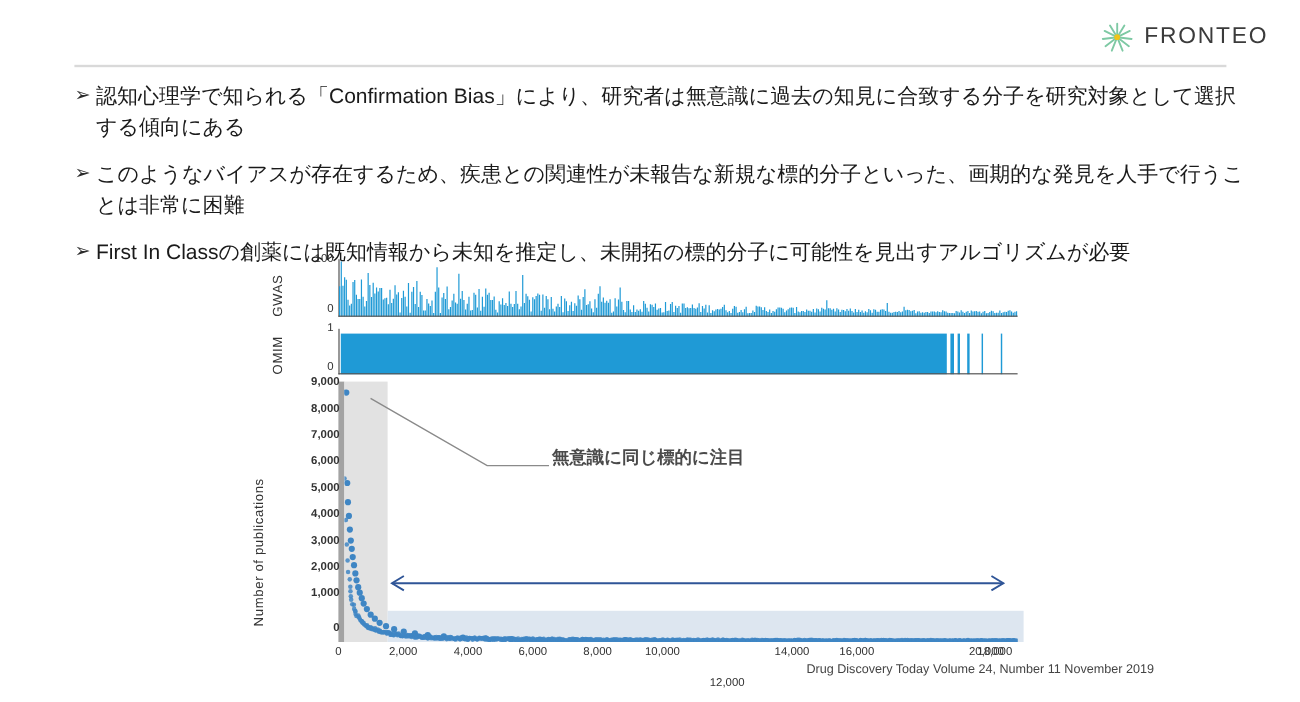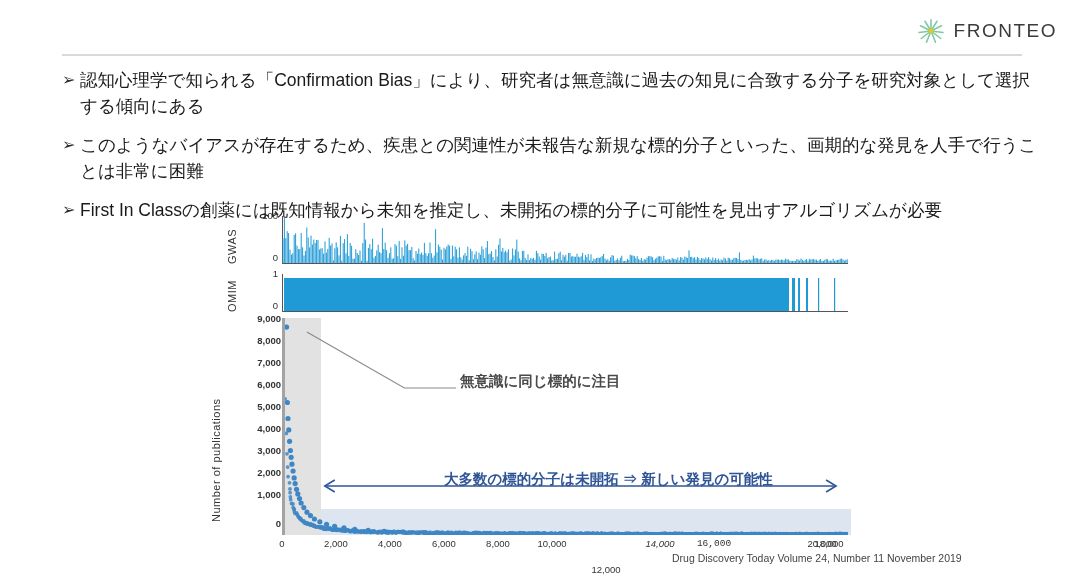--- a/index.html
+++ b/index.html
@@ -96,21 +96,21 @@
   }
   .panel-omim {
     position: absolute;
     left: 84px; top: 62px;
     width: 566px; height: 38px;
   }
   .panel-pubs {
     position: absolute;
     left: 84px; top: 106px;
     width: 566px; height: 217px;
-    border-left: 3px solid #a3a3a3;
+    border-left: 5px solid #a3a3a3;
     font-weight: bold;
   }
 
   .tick-col {
     position: absolute;
     right: 100%;
     text-align: right;
     font-size: 9.5px;
     color: #333;
     padding-right: 4px;
@@ -1631,31 +1631,30 @@
 
       <g stroke="#2f5597" stroke-width="1.6" fill="none">
         <line x1="40" y1="168" x2="554" y2="168"></line>
         <polyline points="50,162 40,168 50,174"></polyline>
         <polyline points="544,162 554,168 544,174"></polyline>
       </g>
     </svg>
   </div>
 
   <div class="annot-note">無意識に同じ標的に注目</div>
-  <div class="annot-wide">大多数の標的分子は未開拓 ⇒ 新しい発見の可能性</div>
 
   <div class="xaxis-ticks">
     <span class="xtick" style="left:0px;">0</span>
     <span class="xtick" style="left:54px;">2,000</span>
     <span class="xtick" style="left:108px;">4,000</span>
     <span class="xtick" style="left:162px;">6,000</span>
     <span class="xtick" style="left:216px;">8,000</span>
     <span class="xtick" style="left:270px;">10,000</span>
     <span class="xtick" style="left:324px;margin-top:26px;">12,000</span>
-    <span class="xtick" style="left:378px;font-style:italic;">14,000</span>
-    <span class="xtick" style="left:432px;font-family:Liberation Mono, monospace;">16,000</span>
+    <span class="xtick" style="left:378px;">14,000</span>
+    <span class="xtick" style="left:432px;">16,000</span>
     <span class="xtick" style="left:514px;margin-left:33px;">18,000</span>
     <span class="xtick" style="left:540px;">20,000</span>
   </div>
 
 </div>
 
 <div class="source">Drug Discovery Today  Volume 24, Number 11  November 2019</div>
 
 </body></html>

